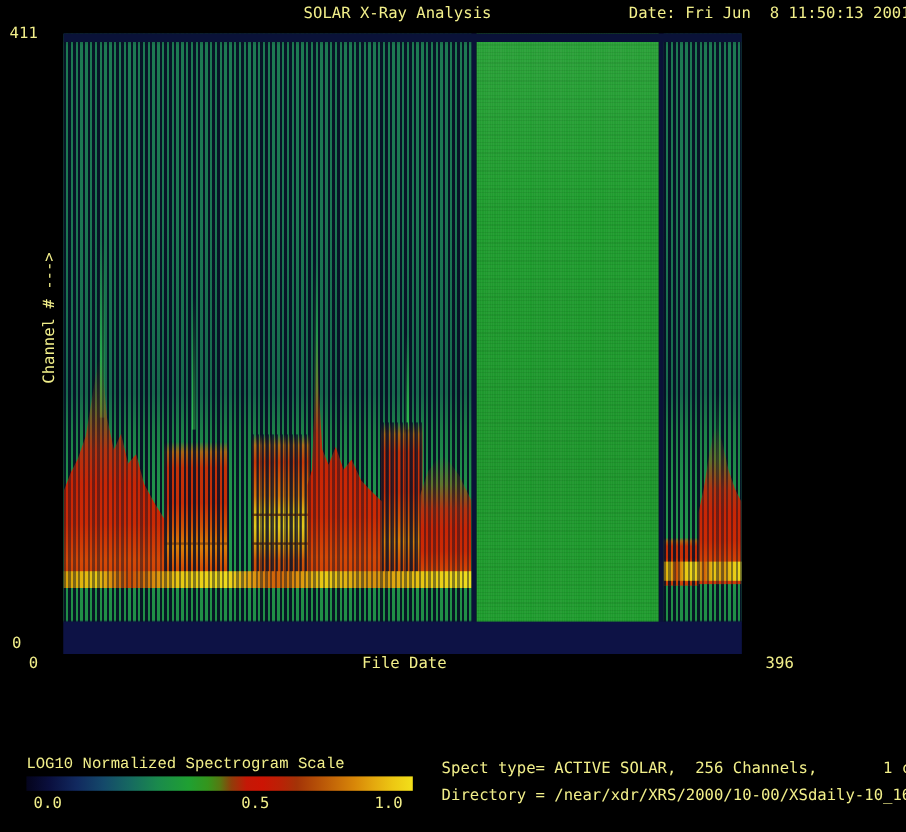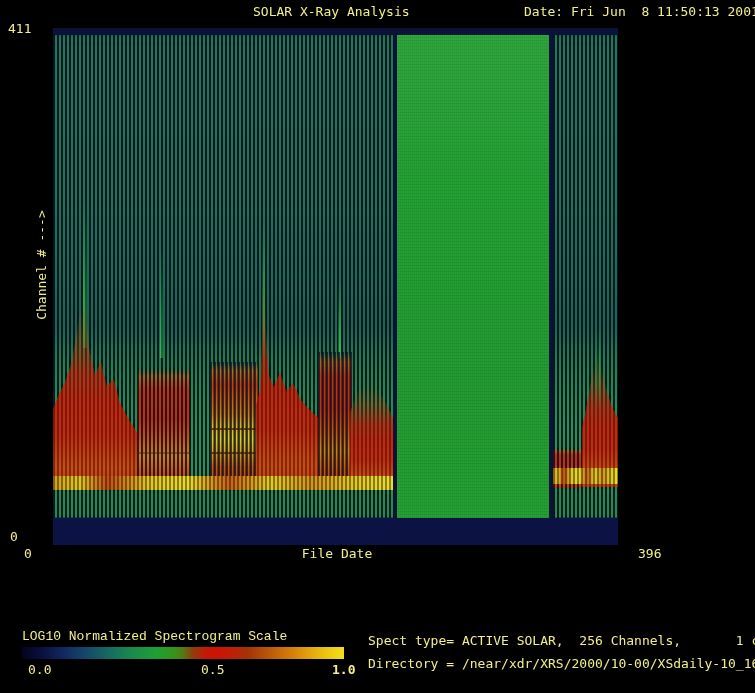--- a/index.html
+++ b/index.html
@@ -114,16 +114,16 @@
 </div>
 
 <div class="txt" style="left:24px;top:546px;">0</div>
 <div class="txt" style="left:287px;top:546px;width:100px;text-align:center;">File Date</div>
 <div class="txt" style="left:638px;top:546px;">396</div>
 
 <div class="txt" style="left:22px;top:629px;font-family:Liberation Mono, monospace;">LOG10 Normalized Spectrogram Scale</div>
 <div class="colorbar"></div>
 <div class="txt" style="left:28px;top:662px;">0.0</div>
 <div class="txt" style="left:165px;top:662px;margin-left:36px;">0.5</div>
-<div class="txt" style="left:332px;top:662px;font-weight:bold;">1.0</div>
+<div class="txt" style="left:312px;top:662px;">1.0</div>
 
 <div class="txt" style="left:368px;top:633px;">Spect type= ACTIVE SOLAR,  256 Channels,       1 ch/bin</div>
 <div class="txt" style="left:368px;top:656px;">Directory = /near/xdr/XRS/2000/10-00/XSdaily-10_16_00out/</div>
 
 </body></html>

